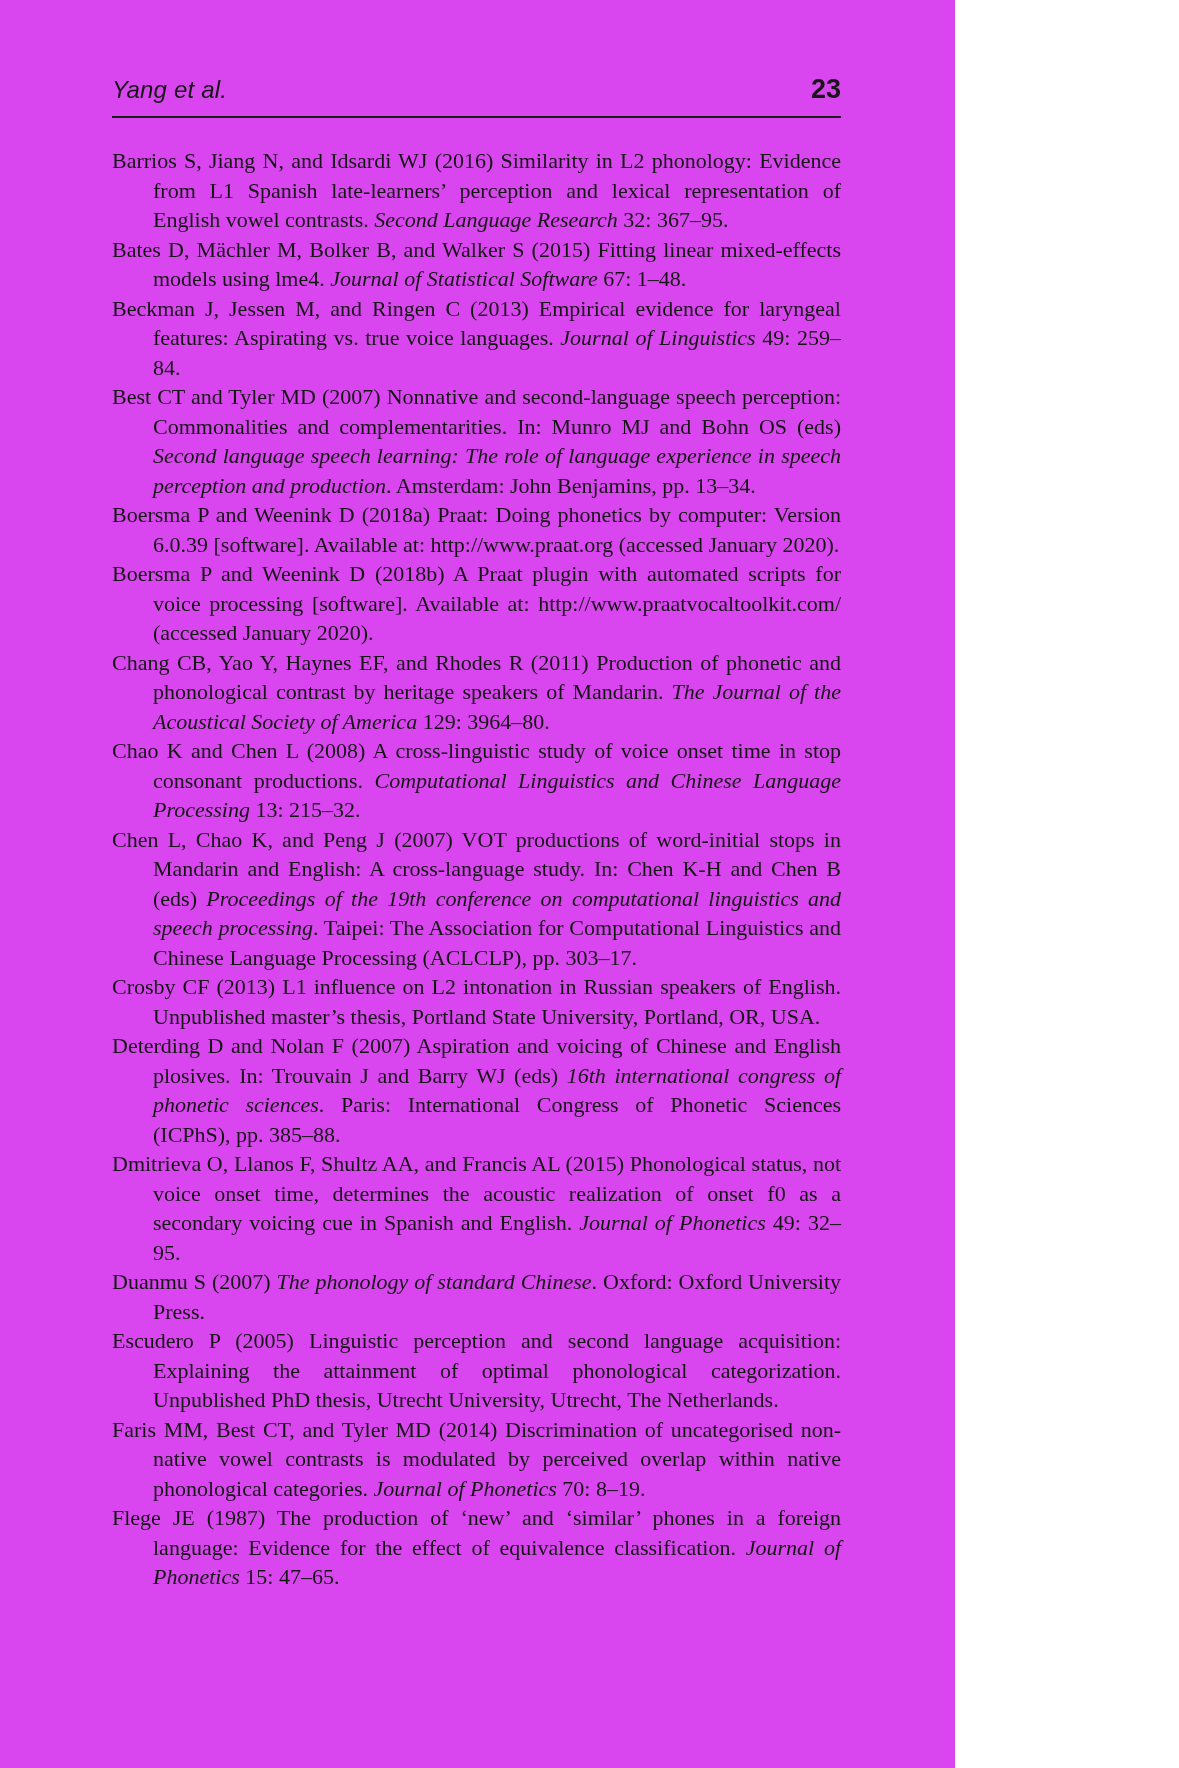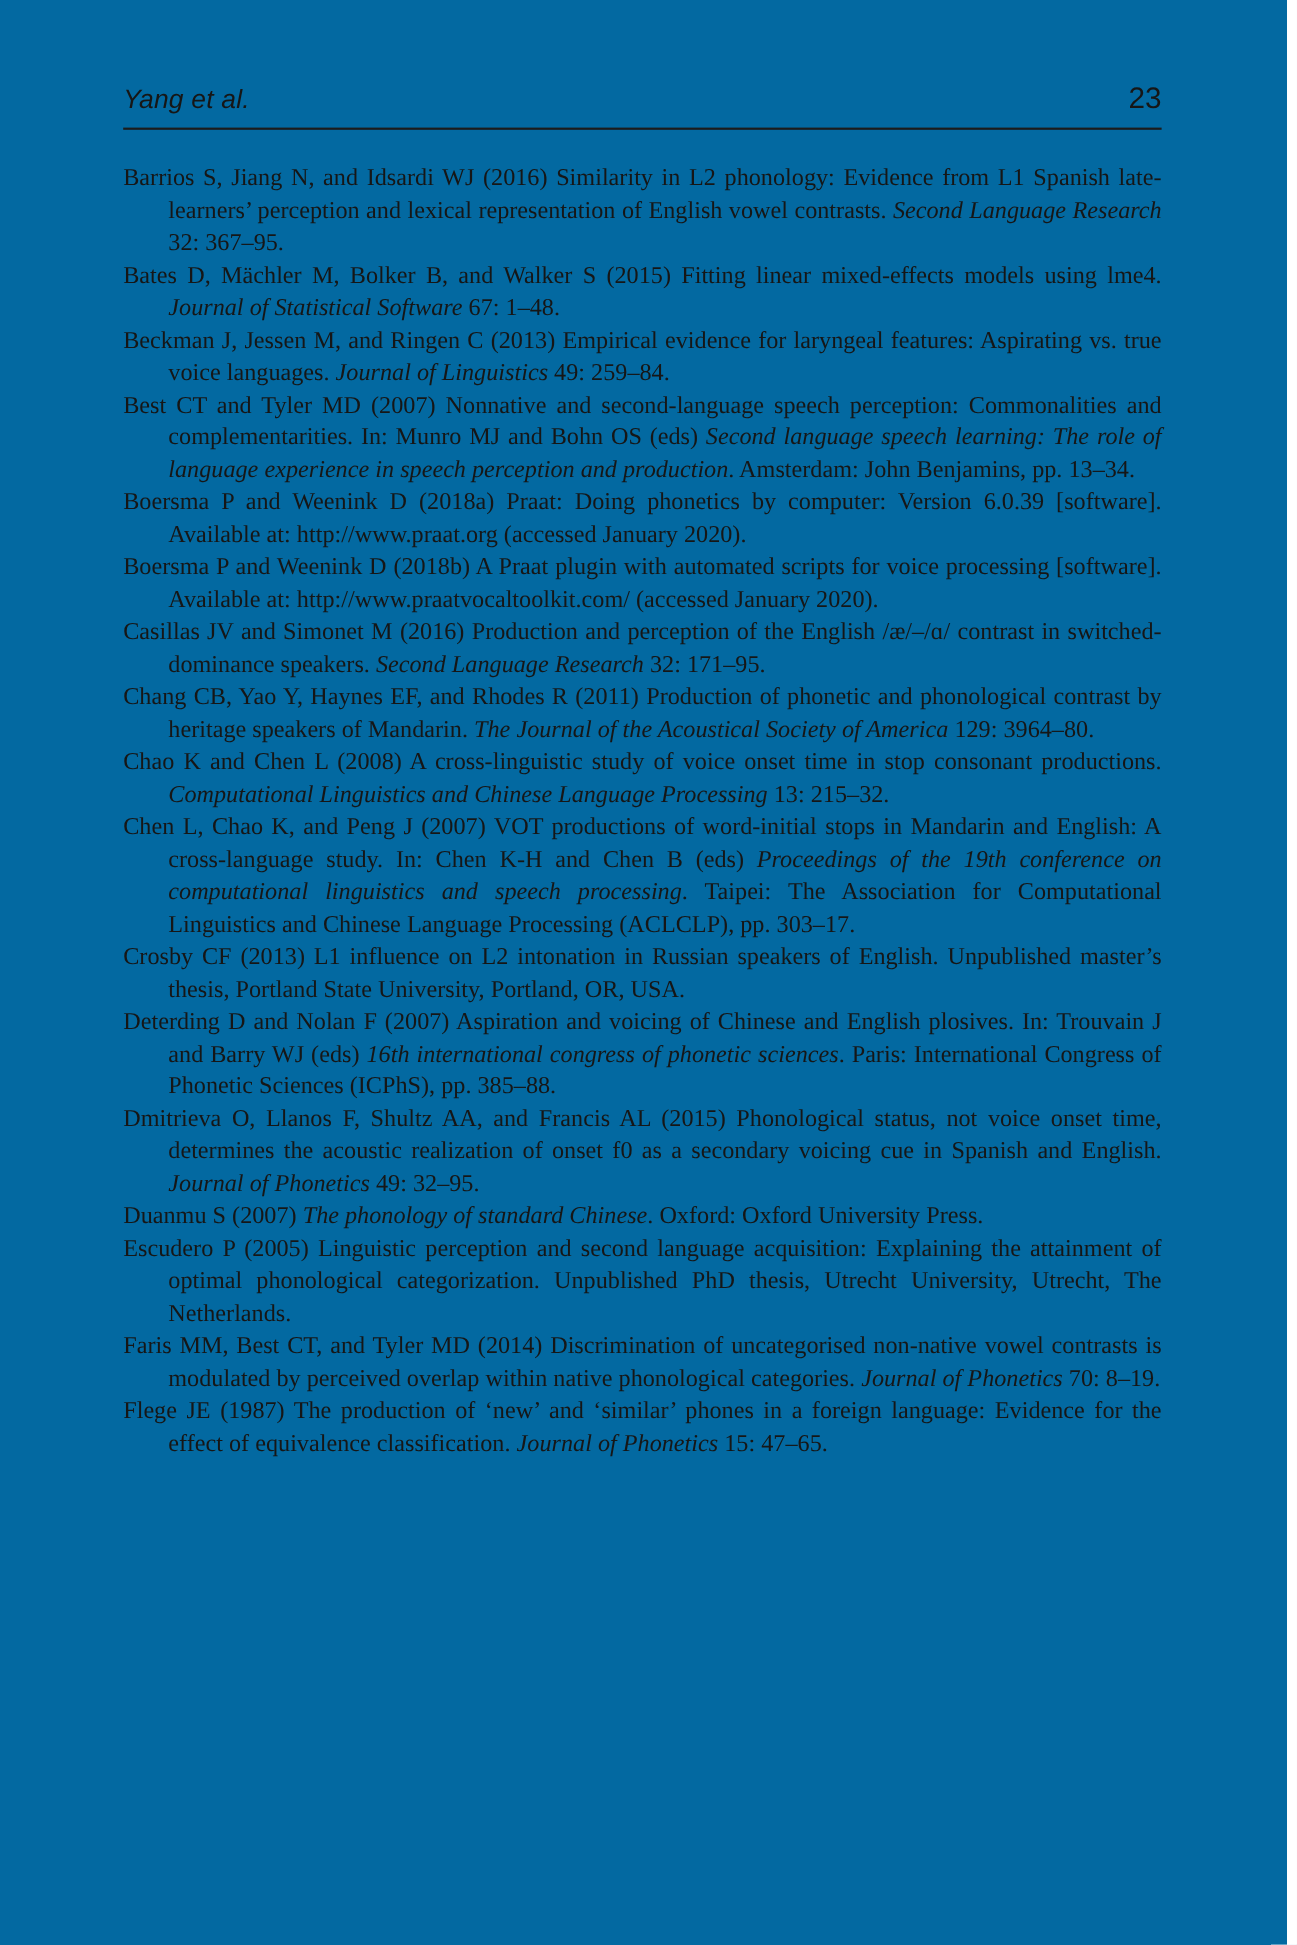--- a/index.html
+++ b/index.html
@@ -2,23 +2,23 @@
 <html><head>
 <meta charset="utf-8">
 <style>
   html, body {
     margin: 0;
     padding: 0;
     background: #ffffff;
   }
   .page {
     position: relative;
-    width: 1170px;
+    width: 955px;
     height: 1768px;
-    background: #0369a1;
+    background: #d946ef;
     color: #161616;
     font-family: "Liberation Serif", serif;
     overflow: hidden;
   }
   .page-header {
     position: absolute;
     left: 112px;
     right: 114px;
     top: 74px;
     display: flex;
@@ -26,21 +26,21 @@
     align-items: baseline;
   }
   .running-title {
     font-family: "Liberation Sans", sans-serif;
     font-style: italic;
     font-size: 24px;
     letter-spacing: 0.2px;
   }
   .page-number {
     font-family: "Liberation Sans", sans-serif;
-    font-weight: normal;
+    font-weight: bold;
     font-size: 27px;
   }
   .header-rule {
     position: absolute;
     left: 112px;
     right: 114px;
     top: 116px;
     height: 0;
     border-top: 2.5px solid #1c1c1c;
   }
@@ -75,21 +75,20 @@
 
   <div class="header-rule"></div>
 
   <main class="references">
       <p class="ref"><span class="">Barrios S, Jiang N, and Idsardi WJ (2016) Similarity in L2 phonology: Evidence from L1 Spanish late-learners’ perception and lexical representation of English vowel contrasts. </span><span class="it">Second Language Research</span><span class=""> 32: 367–95.</span></p>
       <p class="ref"><span class="">Bates D, Mächler M, Bolker B, and Walker S (2015) Fitting linear mixed-effects models using lme4. </span><span class="it">Journal of Statistical Software</span><span class=""> 67: 1–48.</span></p>
       <p class="ref"><span class="">Beckman J, Jessen M, and Ringen C (2013) Empirical evidence for laryngeal features: Aspirating vs. true voice languages. </span><span class="it">Journal of Linguistics</span><span class=""> 49: 259–84.</span></p>
       <p class="ref"><span class="">Best CT and Tyler MD (2007) Nonnative and second-language speech perception: Commonalities and complementarities. In: Munro MJ and Bohn OS (eds) </span><span class="it">Second language speech learning: The role of language experience in speech perception and production</span><span class="">. Amsterdam: John Benjamins, pp. 13–34.</span></p>
       <p class="ref"><span class="">Boersma P and Weenink D (2018a) Praat: Doing phonetics by computer: Version 6.0.39 [software]. Available at: http://www.praat.org (accessed January 2020).</span></p>
       <p class="ref"><span class="">Boersma P and Weenink D (2018b) A Praat plugin with automated scripts for voice processing [software]. Available at: http://www.praatvocaltoolkit.com/ (accessed January 2020).</span></p>
-      <p class="ref"><span class="">Casillas JV and Simonet M (2016) Production and perception of the English /æ/–/ɑ/ contrast in switched-dominance speakers. </span><span class="it">Second Language Research</span><span class=""> 32: 171–95.</span></p>
       <p class="ref"><span class="">Chang CB, Yao Y, Haynes EF, and Rhodes R (2011) Production of phonetic and phonological contrast by heritage speakers of Mandarin. </span><span class="it">The Journal of the Acoustical Society of America</span><span class=""> 129: 3964–80.</span></p>
       <p class="ref"><span class="">Chao K and Chen L (2008) A cross-linguistic study of voice onset time in stop consonant productions. </span><span class="it">Computational Linguistics and Chinese Language Processing</span><span class=""> 13: 215–32.</span></p>
       <p class="ref"><span class="">Chen L, Chao K, and Peng J (2007) VOT productions of word-initial stops in Mandarin and English: A cross-language study. In: Chen K-H and Chen B (eds) </span><span class="it">Proceedings of the 19th conference on computational linguistics and speech processing</span><span class="">. Taipei: The Association for Computational Linguistics and Chinese Language Processing (ACLCLP), pp. 303–17.</span></p>
       <p class="ref"><span class="">Crosby CF (2013) L1 influence on L2 intonation in Russian speakers of English. Unpublished master’s thesis, Portland State University, Portland, OR, USA.</span></p>
       <p class="ref"><span class="">Deterding D and Nolan F (2007) Aspiration and voicing of Chinese and English plosives. In: Trouvain J and Barry WJ (eds) </span><span class="it">16th international congress of phonetic sciences</span><span class="">. Paris: International Congress of Phonetic Sciences (ICPhS), pp. 385–88.</span></p>
       <p class="ref"><span class="">Dmitrieva O, Llanos F, Shultz AA, and Francis AL (2015) Phonological status, not voice onset time, determines the acoustic realization of onset f0 as a secondary voicing cue in Spanish and English. </span><span class="it">Journal of Phonetics</span><span class=""> 49: 32–95.</span></p>
       <p class="ref"><span class="">Duanmu S (2007) </span><span class="it">The phonology of standard Chinese</span><span class="">. Oxford: Oxford University Press.</span></p>
       <p class="ref"><span class="">Escudero P (2005) Linguistic perception and second language acquisition: Explaining the attainment of optimal phonological categorization. Unpublished PhD thesis, Utrecht University, Utrecht, The Netherlands.</span></p>
       <p class="ref"><span class="">Faris MM, Best CT, and Tyler MD (2014) Discrimination of uncategorised non-native vowel contrasts is modulated by perceived overlap within native phonological categories. </span><span class="it">Journal of Phonetics</span><span class=""> 70: 8–19.</span></p>
       <p class="ref"><span class="">Flege JE (1987) The production of ‘new’ and ‘similar’ phones in a foreign language: Evidence for the effect of equivalence classification. </span><span class="it">Journal of Phonetics</span><span class=""> 15: 47–65.</span></p>

